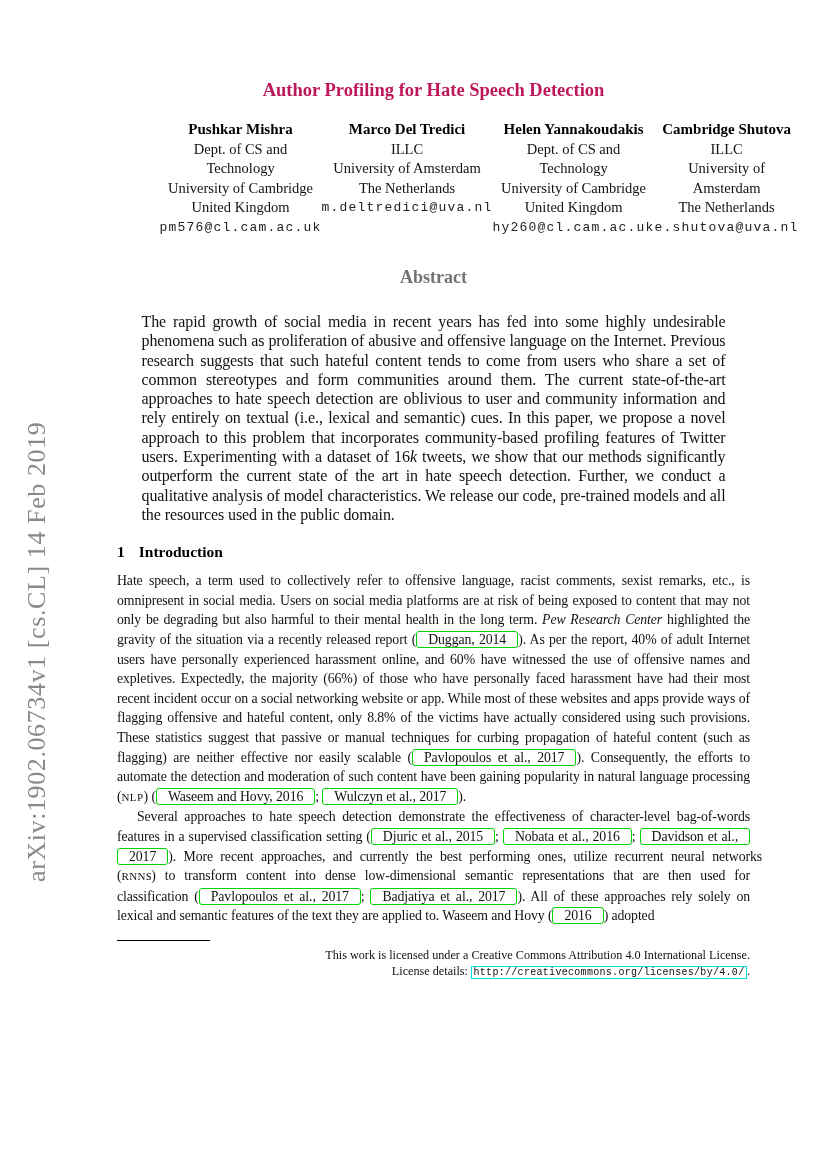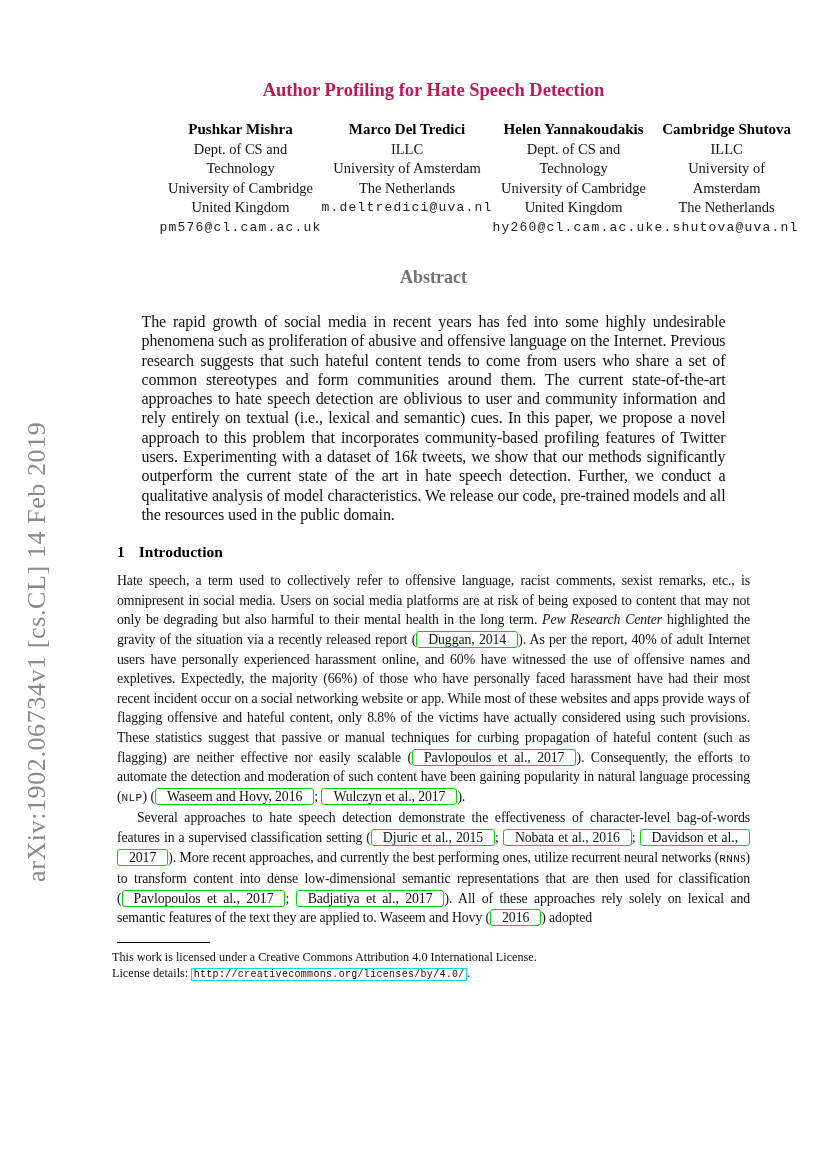--- a/index.html
+++ b/index.html
@@ -85,21 +85,21 @@
     margin: 0;
     text-align: justify;
     font-size: 13.8px;
     line-height: 19.6px;
     letter-spacing: -0.1px;
   }
   .para.first { margin-top: 10px; }
   .para.indent { text-indent: 20px; }
 
   .it { font-style: italic; }
-  .sc { font-size: 0.8em; letter-spacing: 0.4px; font-family: Liberation Mono, monospace; }
+  .sc { font-size: 0.8em; letter-spacing: 0.4px; }
 
   .cite-box {
     border: 1.3px solid var(--citation-border, #00d400);
     border-radius: 3px;
     padding: 0 11px;
     box-decoration-break: clone;
     -webkit-box-decoration-break: clone;
   }
   .url-box {
     border: 1.3px solid var(--url-border, #00e0e0);
@@ -114,21 +114,21 @@
   .footnote { margin-top: 14px; }
   .footnote-rule {
     width: 93px;
     border-top: 1.4px solid #000;
     margin-bottom: 6px;
   }
   .fn-line {
     margin: 0 0 0 -5px;
     font-size: 12.2px;
     line-height: 16px;
-    text-align: left;
+    text-align: right;
   }
 </style>
 </head>
 <body>
 
 <div class="page">
 
   <div class="watermark">arXiv:1902.06734v1  [cs.CL]  14 Feb 2019</div>
 
   <div class="content">

